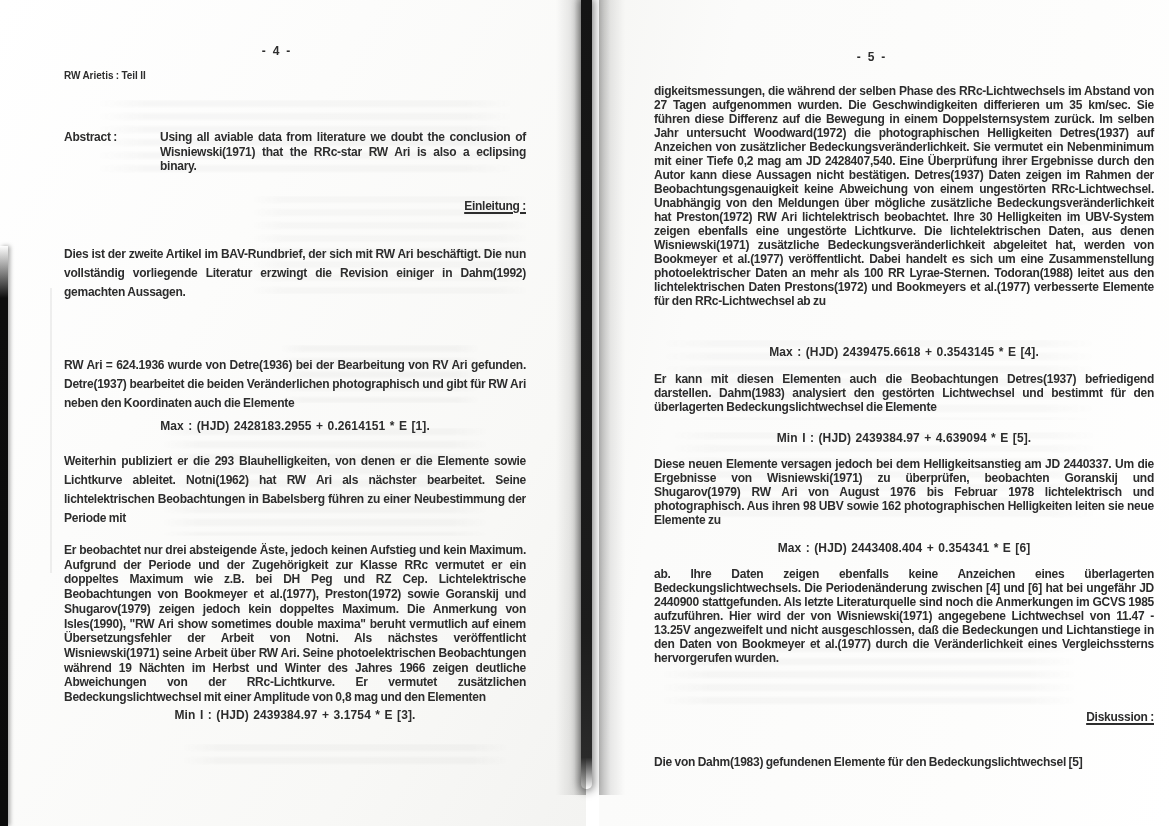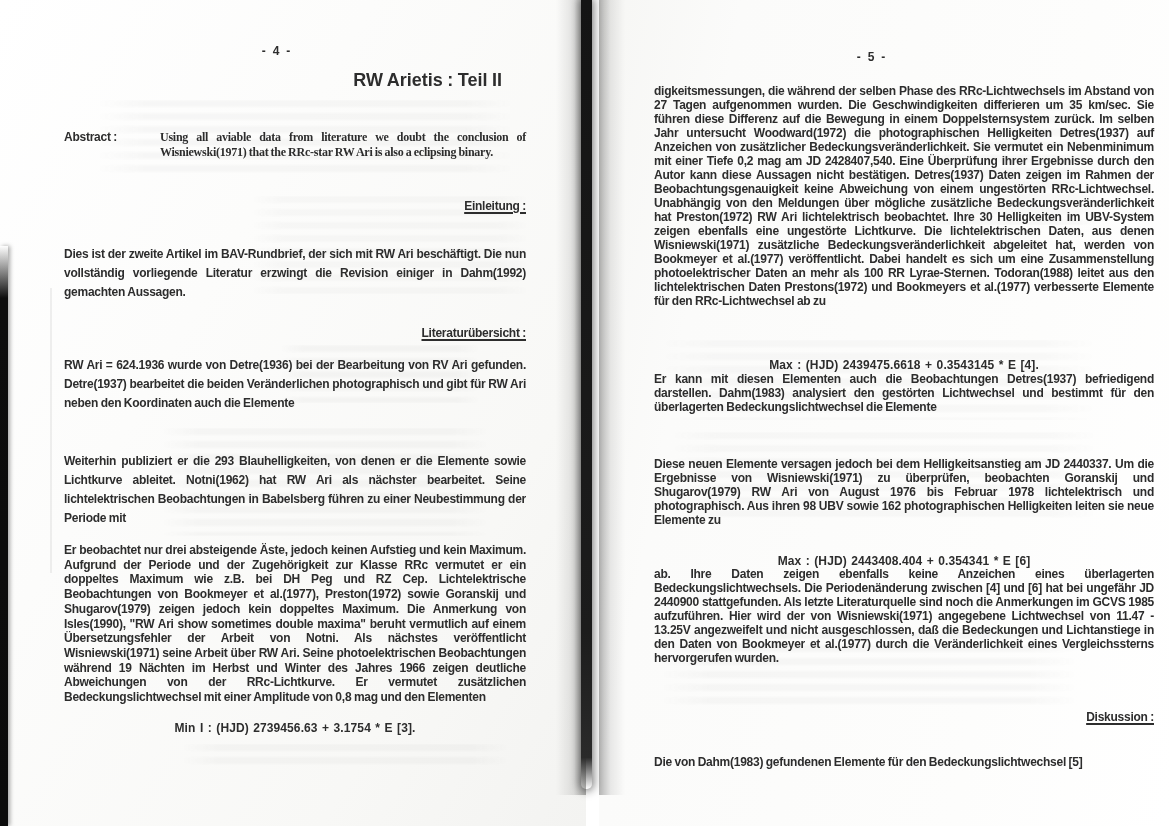--- a/index.html
+++ b/index.html
@@ -45,26 +45,26 @@
   .txt{
     position:absolute;color:#2d2d2d;font-weight:bold;
     font-size:12px;letter-spacing:-0.25px;word-spacing:-0.5px;
   }
   .col-l{left:64px;width:462px;}
   .col-r{left:55px;width:500px;}
   .para{text-align:justify;}
   #page-left .para{line-height:19px;}
   #page-right .para{line-height:14px;}
   .heading{text-decoration:underline;text-underline-offset:2px;text-decoration-thickness:1.5px;text-align:right;}
-  .formula{text-align:center;letter-spacing:0.1px;word-spacing:1px;margin-top:13px;}
+  .formula{text-align:center;letter-spacing:0.1px;word-spacing:1px;}
   .pagenum{text-align:center;letter-spacing:2px;box-sizing:border-box;}
-  .doc-title{text-align:right;font-size:18px;box-sizing:border-box;letter-spacing:0;}
+  .doc-title{text-align:left;font-size:10px;box-sizing:border-box;letter-spacing:0;}
   .abstract-row{display:flex;}
   .abstract-label{flex:0 0 96px;}
-  .abstract-text{flex:1;text-align:justify;line-height:14.5px;font-family:Liberation Serif, serif;}
+  .abstract-text{flex:1;text-align:justify;line-height:14.5px;}
   
   .ghost{
     position:absolute;filter:blur(0.9px);border-radius:2px;pointer-events:none;
     background:repeating-linear-gradient(to bottom,rgba(95,95,95,0.55) 0 7px,rgba(0,0,0,0) 7px 13px);
     -webkit-mask-image:linear-gradient(to right,transparent 0%,#000 12%,#000 88%,transparent 100%);
     mask-image:linear-gradient(to right,transparent 0%,#000 12%,#000 88%,transparent 100%);
   }
 </style>
 </head>
 <body>
@@ -83,51 +83,52 @@
 
   <div class="txt abstract-row col-l" style="top:130px">
     <div class="abstract-label">Abstract :</div>
     <div class="abstract-text">Using all aviable data from literature we doubt the conclusion of Wisniewski(1971) that the RRc-star RW Ari is also a eclipsing binary.</div>
   </div>
 
   <div class="txt heading col-l" style="top:199px">Einleitung :</div>
 
   <div class="txt para col-l" style="top:245px">Dies ist der zweite Artikel im BAV-Rundbrief, der sich mit RW Ari beschäftigt. Die nun vollständig vorliegende Literatur erzwingt die Revision einiger in Dahm(1992) gemachten Aussagen.</div>
 
-  <div class="txt heading col-l" style="top:326px">Literaturübersicht :</div>
 
   <div class="txt para col-l" style="top:356px">RW Ari = 624.1936 wurde von Detre(1936) bei der Bearbeitung von RV Ari gefunden. Detre(1937) bearbeitet die beiden Veränderlichen photographisch und gibt für RW Ari neben den Koordinaten auch die Elemente</div>
 
+  <div class="txt formula col-l" style="top:419px">Max : (HJD) 2428183.2955 + 0.2614151 * E [1].</div>
 
   <div class="txt para col-l" style="top:452px">Weiterhin publiziert er die 293 Blauhelligkeiten, von denen er die Elemente sowie Lichtkurve ableitet. Notni(1962) hat RW Ari als nächster bearbeitet. Seine lichtelektrischen Beobachtungen in Babelsberg führen zu einer Neubestimmung der Periode mit</div>
 
 
   <div class="txt para col-l" style="top:543px;line-height:14.7px">Er beobachtet nur drei absteigende Äste, jedoch keinen Aufstieg und kein Maximum. Aufgrund der Periode und der Zugehörigkeit zur Klasse RRc vermutet er ein doppeltes Maximum wie z.B. bei DH Peg und RZ Cep. Lichtelektrische Beobachtungen von Bookmeyer et al.(1977), Preston(1972) sowie Goranskij und Shugarov(1979) zeigen jedoch kein doppeltes Maximum. Die Anmerkung von Isles(1990), "RW Ari show sometimes double maxima" beruht vermutlich auf einem Übersetzungsfehler der Arbeit von Notni. Als nächstes veröffentlicht Wisniewski(1971) seine Arbeit über RW Ari. Seine photoelektrischen Beobachtungen während 19 Nächten im Herbst und Winter des Jahres 1966 zeigen deutliche Abweichungen von der RRc-Lichtkurve. Er vermutet zusätzlichen Bedeckungslichtwechsel mit einer Amplitude von 0,8 mag und den Elementen</div>
 
-  <div class="txt formula col-l" style="top:708px">Min I : (HJD) 2739456.63 + 3.1754 * E [3].</div>
+  <div class="txt formula col-l" style="top:708px">Min I : (HJD) 2439384.97 + 3.1754 * E [3].</div>
 
 
   <div class="gutter-shade"></div>
 </div>
 
 <div class="page" id="page-right">
 
   <div class="ghost" style="left:330px;top:90px;width:170px;height:135px;opacity:0.05"></div>
   <div class="ghost" style="left:60px;top:340px;width:440px;height:80px;opacity:0.05"></div>
   <div class="ghost" style="left:70px;top:432px;width:430px;height:88px;opacity:0.06"></div>
   <div class="ghost" style="left:60px;top:632px;width:420px;height:78px;opacity:0.07"></div>
 
   <div class="txt pagenum col-r" style="top:50px;padding-right:64px">- 5 -</div>
 
   <div class="txt para col-r" style="top:84px">digkeitsmessungen, die während der selben Phase des RRc-Lichtwechsels im Abstand von 27 Tagen aufgenommen wurden. Die Geschwindigkeiten differieren um 35 km/sec. Sie führen diese Differenz auf die Bewegung in einem Doppelsternsystem zurück. Im selben Jahr untersucht Woodward(1972) die photographischen Helligkeiten Detres(1937) auf Anzeichen von zusätzlicher Bedeckungsveränderlichkeit. Sie vermutet ein Nebenminimum mit einer Tiefe 0,2 mag am JD 2428407,540. Eine Überprüfung ihrer Ergebnisse durch den Autor kann diese Aussagen nicht bestätigen. Detres(1937) Daten zeigen im Rahmen der Beobachtungsgenauigkeit keine Abweichung von einem ungestörten RRc-Lichtwechsel. Unabhängig von den Meldungen über mögliche zusätzliche Bedeckungsveränderlichkeit hat Preston(1972) RW Ari lichtelektrisch beobachtet. Ihre 30 Helligkeiten im UBV-System zeigen ebenfalls eine ungestörte Lichtkurve. Die lichtelektrischen Daten, aus denen Wisniewski(1971) zusätzliche Bedeckungsveränderlichkeit abgeleitet hat, werden von Bookmeyer et al.(1977) veröffentlicht. Dabei handelt es sich um eine Zusammenstellung photoelektrischer Daten an mehr als 100 RR Lyrae-Sternen. Todoran(1988) leitet aus den lichtelektrischen Daten Prestons(1972) und Bookmeyers et al.(1977) verbesserte Elemente für den RRc-Lichtwechsel ab zu</div>
 
   <div class="txt formula col-r" style="top:345px">Max : (HJD) 2439475.6618 + 0.3543145 * E [4].</div>
 
   <div class="txt para col-r" style="top:372px">Er kann mit diesen Elementen auch die Beobachtungen Detres(1937) befriedigend darstellen. Dahm(1983) analysiert den gestörten Lichtwechsel und bestimmt für den überlagerten Bedeckungslichtwechsel die Elemente</div>
 
+  <div class="txt formula col-r" style="top:431px">Min I : (HJD) 2439384.97 + 4.639094 * E [5].</div>
 
   <div class="txt para col-r" style="top:457px">Diese neuen Elemente versagen jedoch bei dem Helligkeitsanstieg am JD 2440337. Um die Ergebnisse von Wisniewski(1971) zu überprüfen, beobachten Goranskij und Shugarov(1979) RW Ari von August 1976 bis Februar 1978 lichtelektrisch und photographisch. Aus ihren 98 UBV sowie 162 photographischen Helligkeiten leiten sie neue Elemente zu</div>
 
   <div class="txt formula col-r" style="top:541px">Max : (HJD) 2443408.404 + 0.354341 * E [6]</div>
 
   <div class="txt para col-r" style="top:567px">ab. Ihre Daten zeigen ebenfalls keine Anzeichen eines überlagerten Bedeckungslichtwechsels. Die Periodenänderung zwischen [4] und [6] hat bei ungefähr JD 2440900 stattgefunden. Als letzte Literaturquelle sind noch die Anmerkungen im GCVS 1985 aufzuführen. Hier wird der von Wisniewski(1971) angegebene Lichtwechsel von 11.47 - 13.25V angezweifelt und nicht ausgeschlossen, daß die Bedeckungen und Lichtanstiege in den Daten von Bookmeyer et al.(1977) durch die Veränderlichkeit eines Vergleichssterns hervorgerufen wurden.</div>
 
   <div class="txt heading col-r" style="top:710px">Diskussion :</div>
 
   <div class="txt para col-r" style="top:755px">Die von Dahm(1983) gefundenen Elemente für den Bedeckungslichtwechsel [5]</div>

